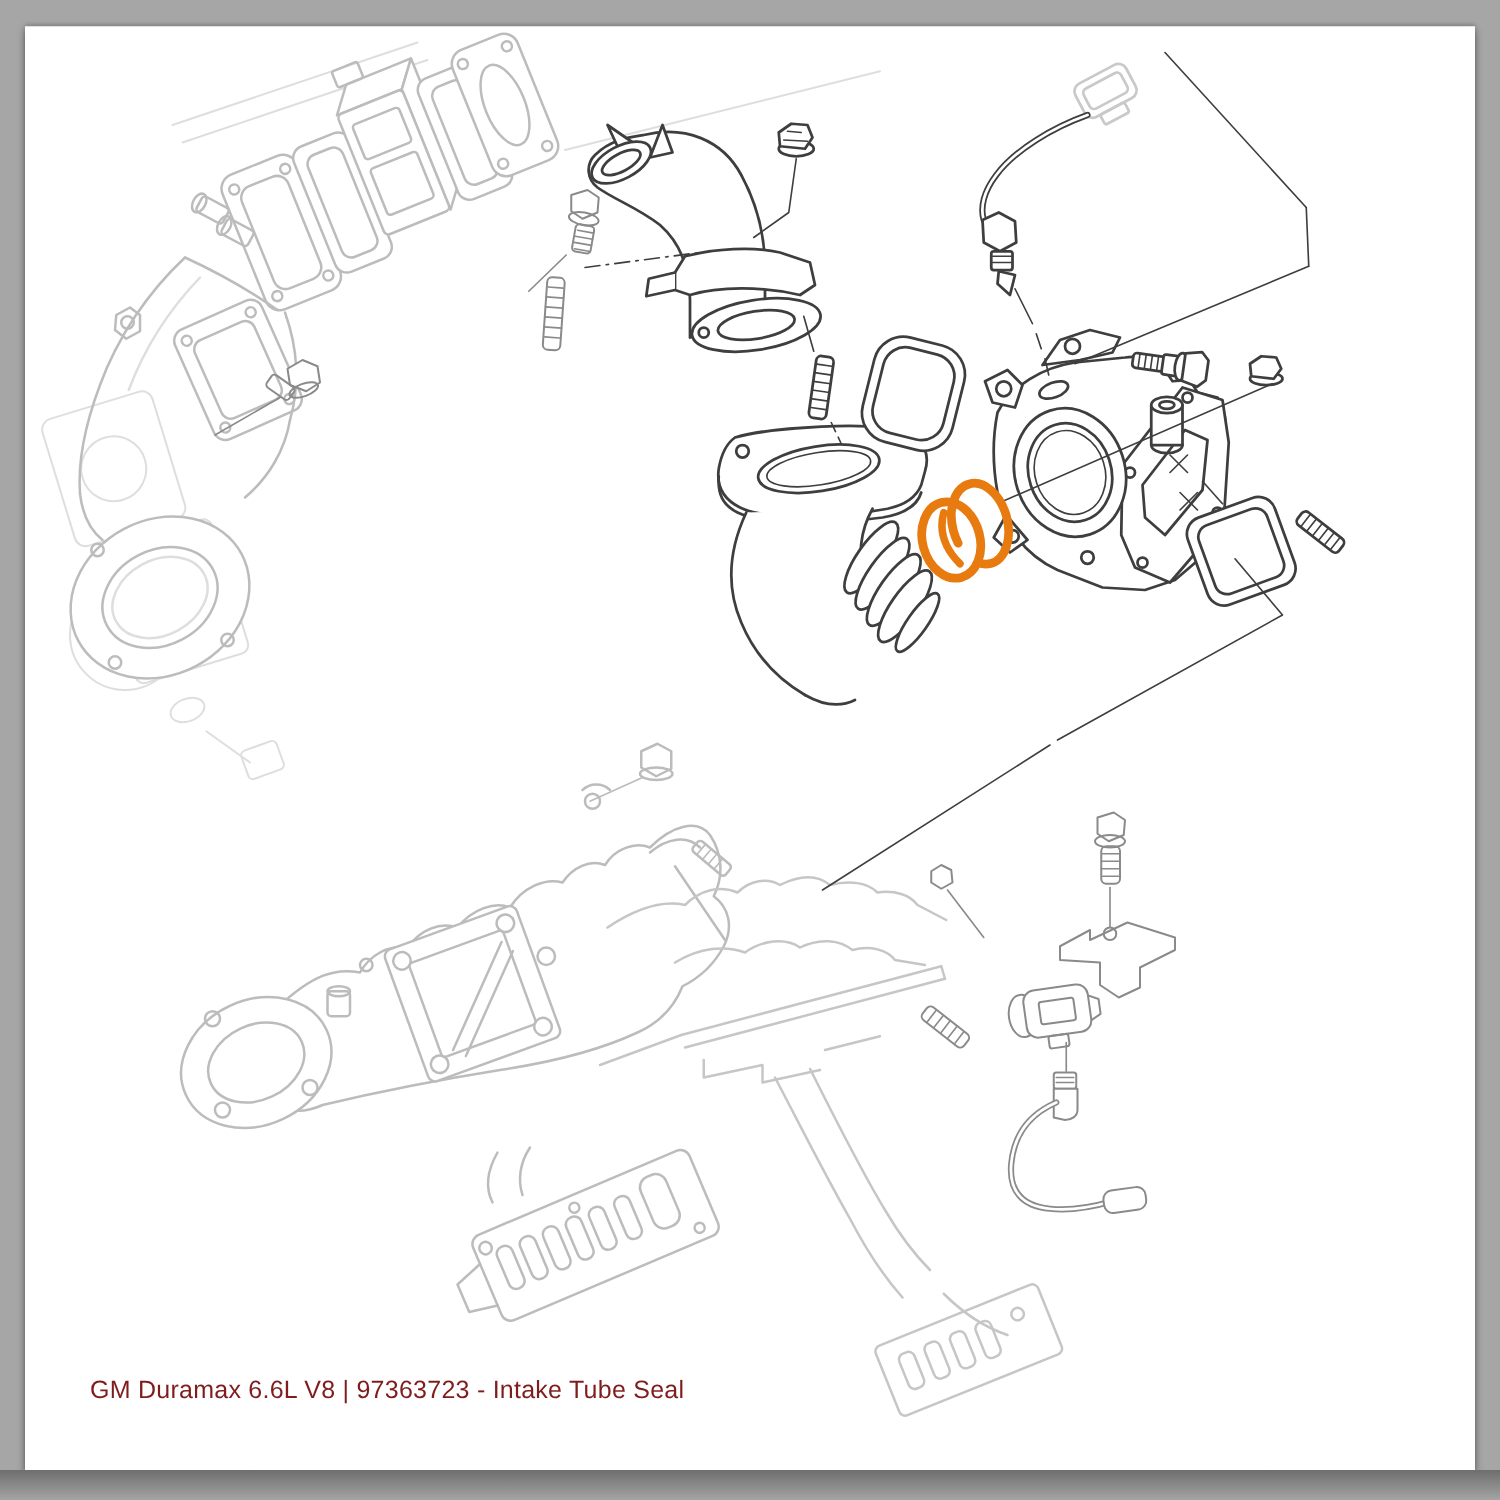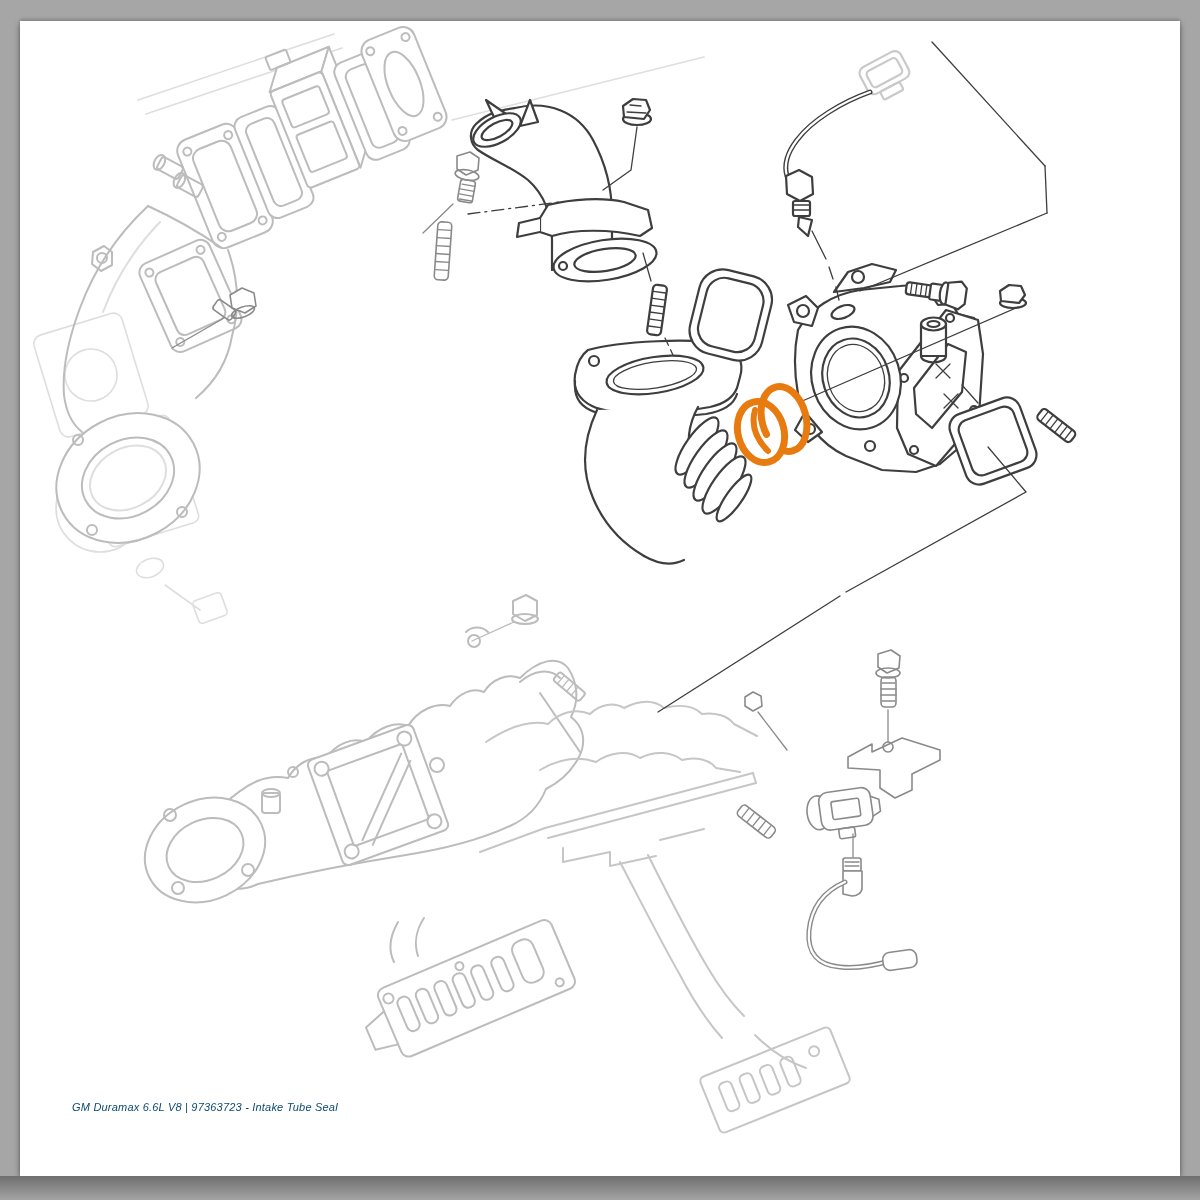--- a/index.html
+++ b/index.html
@@ -6,22 +6,22 @@
     --c-dark:#3e3e3e; --c-mid:#8a8a8a; --c-faded:#bcbcbc; --c-faint:#dedede;
     --c-hi:#E87B10; --c-conn:#c9c9c9; --bg:#a6a6a6; --card:#ffffff;
   }
   html,body{margin:0;padding:0;}
   body{width:1200px;height:1200px;background:var(--bg);position:relative;overflow:hidden;
        font-family:"Liberation Sans", sans-serif;}
   .card{position:absolute;left:20px;top:21px;width:1160px;height:1155px;background:var(--card);
         box-shadow:0 3px 6px rgba(0,0,0,.45), 0 -2px 3px rgba(0,0,0,.15);}
   .bottom-strip{position:absolute;left:0;right:0;top:1176px;height:24px;
         background:linear-gradient(#6e6e6e,#a4a4a4);}
-  .caption{position:absolute;left:72px;top:1101px;font-size:11px;letter-spacing:.2px;
-        color:#0c4a6e;white-space:nowrap;font-style:italic;}
+  .caption{position:absolute;left:72px;top:1101px;font-size:20px;letter-spacing:.2px;
+        color:#7f1d1d;white-space:nowrap;}
   svg{position:absolute;left:0;top:0;}
   svg *{stroke-linecap:round;stroke-linejoin:round;fill:none;}
   .sd{stroke:var(--c-dark);} .sm{stroke:var(--c-mid);} .sf{stroke:var(--c-faded);}
   .sq{stroke:var(--c-faint);} .shi{stroke:var(--c-hi);} .sc{stroke:var(--c-conn);}
   .fw{fill:#ffffff;}
   .w1{stroke-width:1.3;} .w15{stroke-width:1.6;} .w2{stroke-width:2.2;} .w3{stroke-width:2;}
   .w5{stroke-width:5;} .wc{stroke:#ffffff;stroke-width:2.2;} .w7{stroke-width:7;} .w6{stroke-width:6;}
 </style>
 </head>
 <body>

